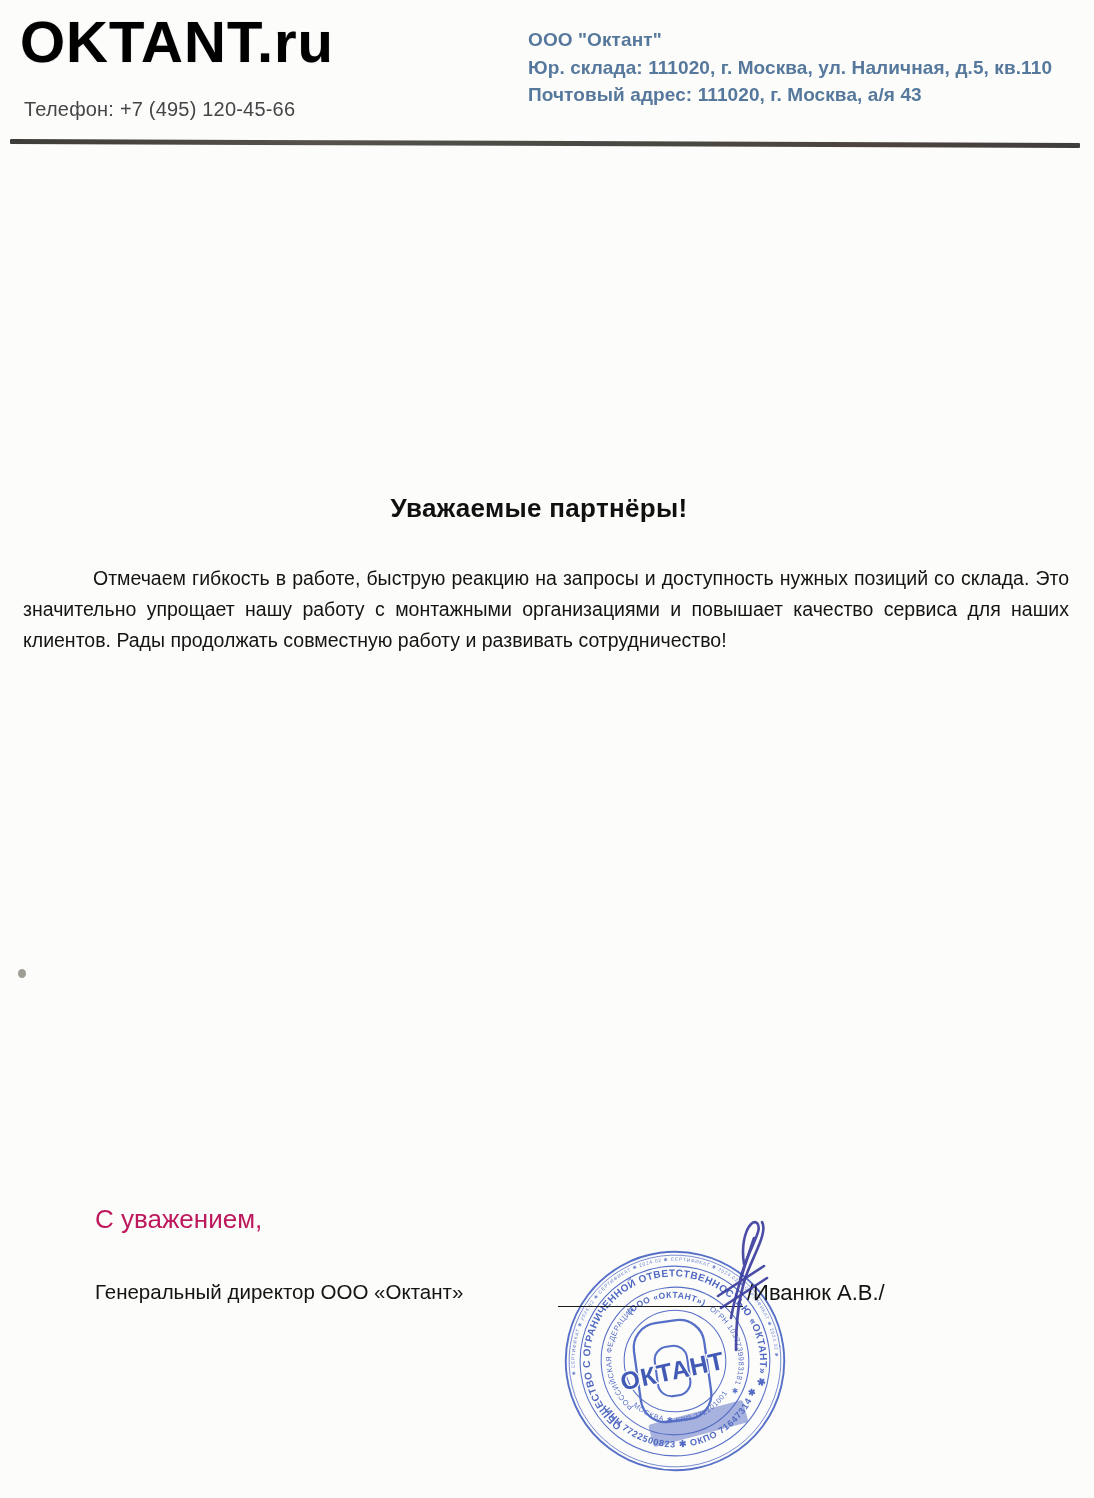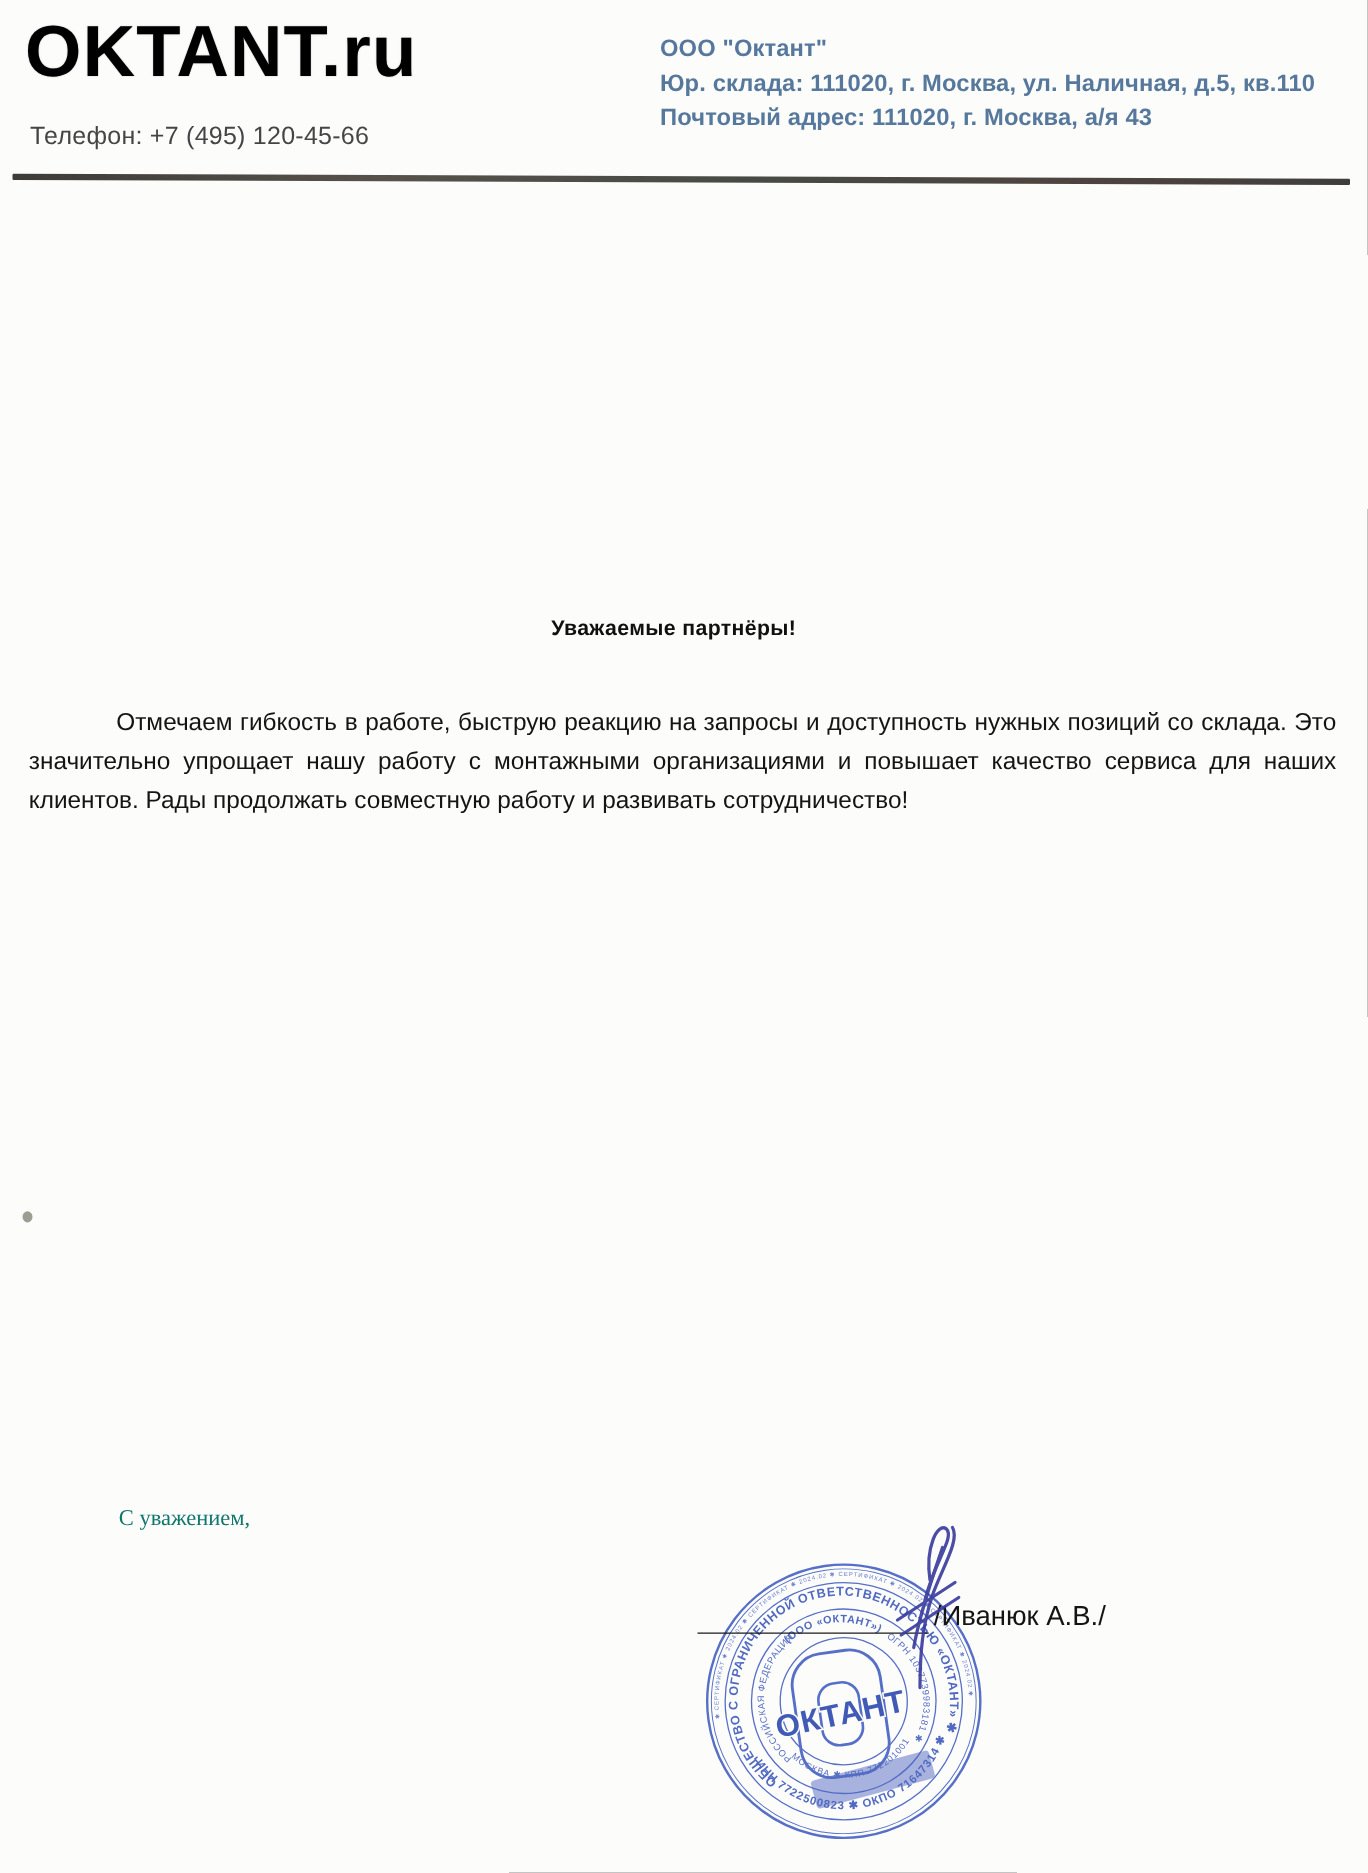--- a/index.html
+++ b/index.html
@@ -26,36 +26,36 @@
   }
   .header-divider {
     position:absolute; left:10px; top:141px; width:1070px; height:5px;
     background:linear-gradient(90deg,#3e3c38,#56514b 28%,#474a44 55%,#4e443f 80%,#3f3e3c);
     transform:rotate(0.22deg);
     border-radius:1px;
   }
   
   .letter-title {
     position:absolute; left:0; top:493px; width:1078px;
-    text-align:center; font-size:17px; font-weight:700; color:#101010;
+    text-align:center; font-size:26px; font-weight:700; color:#101010;
     letter-spacing:.3px;
   }
   .body-text {
     position:absolute; left:23px; top:563px; width:1046px;
     font-size:19.5px; line-height:31px; text-align:justify; color:#141414;
   }
   .body-text p { text-indent:70px; margin:0; }
   .artifact-dot {
     position:absolute; left:18px; top:969px; width:8px; height:9px;
     background:#8d8d82; border-radius:50%; opacity:.85; filter:blur(.4px);
   }
   
   .closing {
     position:absolute; left:95px; top:1204px;
-    font-size:18px; color:#0f766e; z-index:4;font-family:Liberation Serif, serif;
+    font-size:26px; color:#be185d; z-index:4;
   }
   .sig-role {
     position:absolute; left:95px; top:1280px;
     font-size:20.5px; color:#141414; z-index:4;
   }
   .sig-line {
     position:absolute; left:558px; top:1306px; width:185px; height:0;
     border-top:1.8px solid #1b1b1b; z-index:4;
   }
   .sig-name {
@@ -85,20 +85,21 @@
 
   <div class="letter-title">Уважаемые партнёры!</div>
 
   <div class="body-text">
     <p>Отмечаем гибкость в работе, быструю реакцию на запросы и доступность нужных позиций со склада. Это значительно упрощает нашу работу с монтажными организациями и повышает качество сервиса для наших клиентов. Рады продолжать совместную работу и развивать сотрудничество!</p>
   </div>
 
   <div class="artifact-dot"></div>
 
   <div class="closing">С уважением,</div>
+  <div class="sig-role">Генеральный директор ООО «Октант»</div>
   <div class="sig-line"></div>
   <div class="sig-name">/Иванюк А.В./</div>
 
   <svg class="stamp-svg" viewBox="0 0 240 240">
     <defs>
       <path id="pMicro" d="M 15.5,120 A 104.5,104.5 0 1 1 224.5,120 A 104.5,104.5 0 1 1 15.5,120"></path>
       <path id="pMainTop" d="M 58.5,181.5 A 87,87 0 1 1 181.5,58.5 A 87,87 0 1 1 58.5,181.5"></path>
       <path id="pMainBottom" d="M 35.4,150.8 A 90,90 0 0 0 204.6,150.8"></path>
       <path id="pInner" d="M 74.8,165.2 A 64,64 0 1 1 165.2,74.8 A 64,64 0 1 1 74.8,165.2"></path>
       <path id="pInnerBottom" d="M 66.3,154.9 A 64,64 0 0 0 173.7,154.9"></path>

